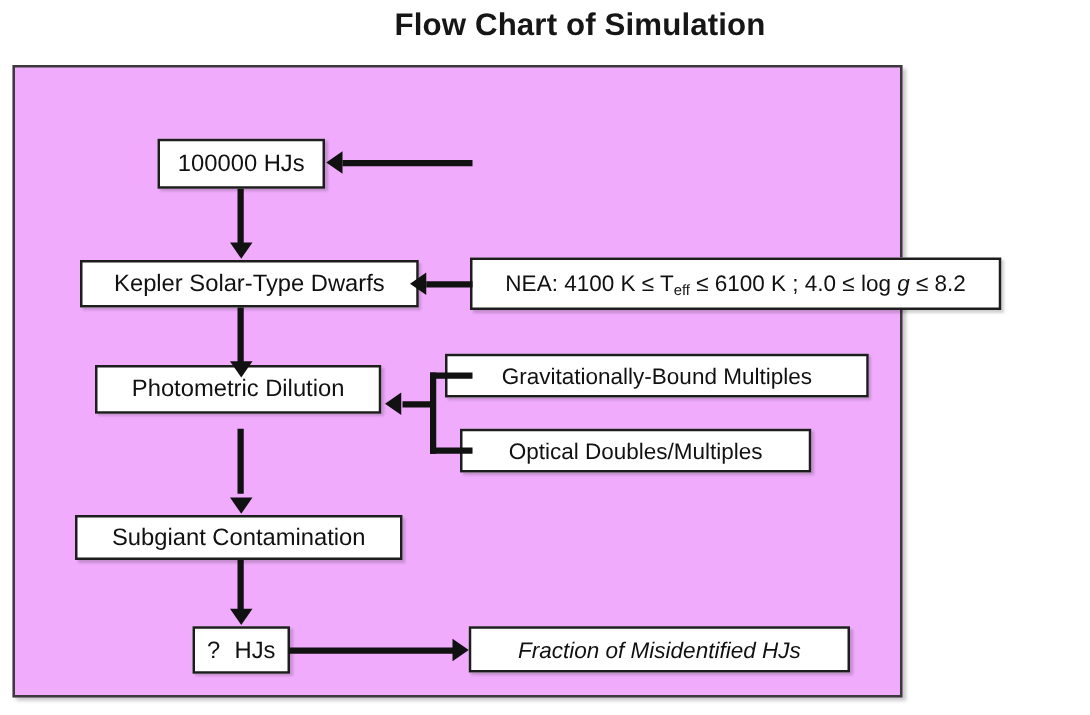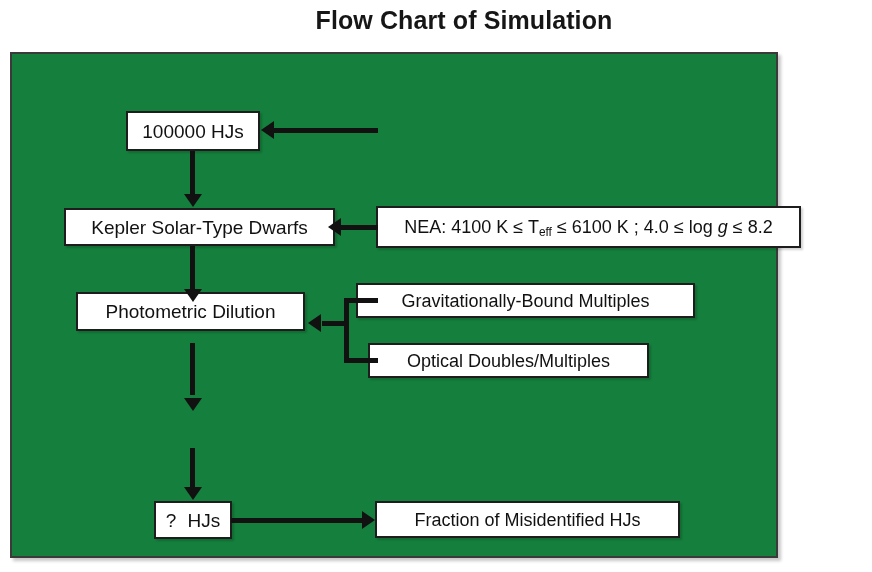--- a/index.html
+++ b/index.html
@@ -25,24 +25,24 @@
     font-weight: 700;
     letter-spacing: 0.1px;
     color: #161616;
     padding-left: 28px;
   }
 
   #frame {
     position: absolute;
     left: 10px;
     top: 52px;
-    width: 768px;
+    width: 712px;
     height: 506px;
     border: 2px solid #3a3a3a;
-    background: #15803d;
+    background: #f0abfc;
     box-shadow: 3px 3px 3px rgba(0,0,0,0.22);
     box-sizing: border-box;
   }
 
   .node {
     position: absolute;
     border: 2px solid #1d1d1d;
     background: #ffffff;
     box-sizing: border-box;
     display: flex;
@@ -134,28 +134,31 @@
   </div>
 
   <div class="node cond" style="left:344px; top:229px; width:339px; height:35px;">
     <span>Gravitationally-Bound Multiples</span>
   </div>
 
   <div class="node cond" style="left:356px; top:289px; width:281px; height:35px;">
     <span>Optical Doubles/Multiples</span>
   </div>
 
+  <div class="node" style="left:48px; top:358px; width:262px; height:36px;">
+    <span>Subgiant Contamination</span>
+  </div>
 
   <div class="node" style="left:142px; top:447px; width:78px; height:38px;">
     <span>
       <span>?</span><span class="sp"></span><span class="sp"></span><span>HJs</span>
     </span>
   </div>
 
-  <div class="node cond" style="left:363px; top:447px; width:305px; height:37px;">
+  <div class="node cond" style="left:363px; top:447px; width:305px; height:37px;font-style:italic;">
     <span>Fraction of Misidentified HJs</span>
   </div>
 
   <div class="hline" style="left:262px; top:74px; width:104px;"></div>
   <div class="arrow-left" style="left:249px; top:67px;"></div>
 
   <div class="vline" style="left:178px; top:97px; height:44px;"></div>
   <div class="arrow-down" style="left:171.5px; top:140px;"></div>
 
   <div class="hline" style="left:329px; top:171px; width:37px;"></div>

